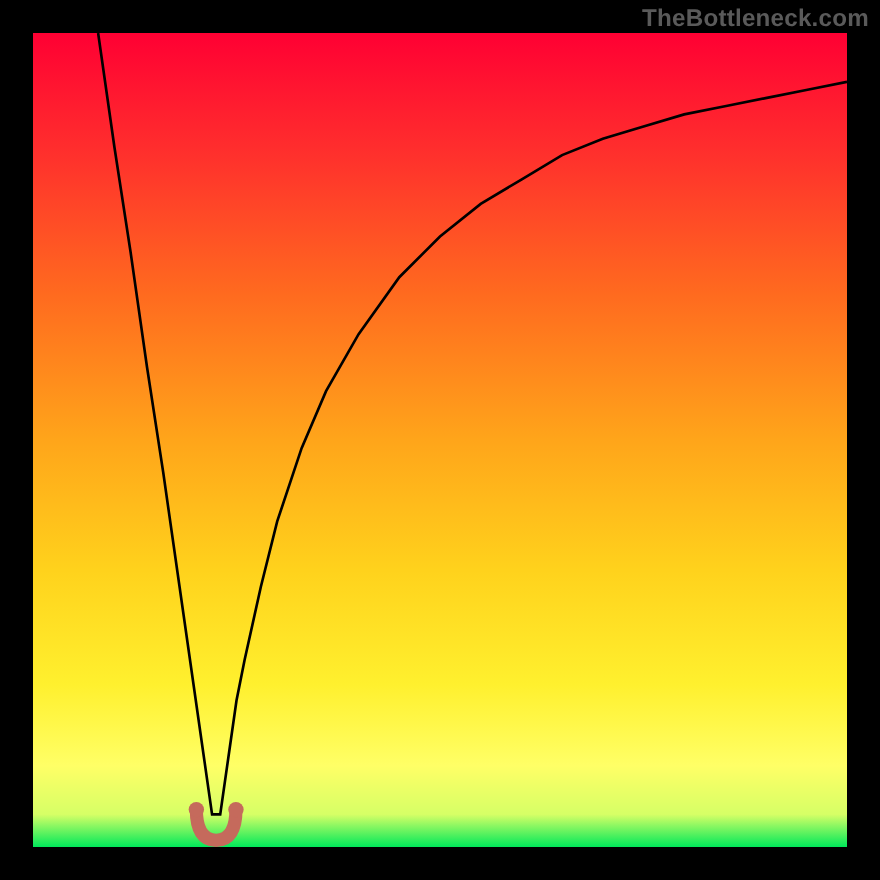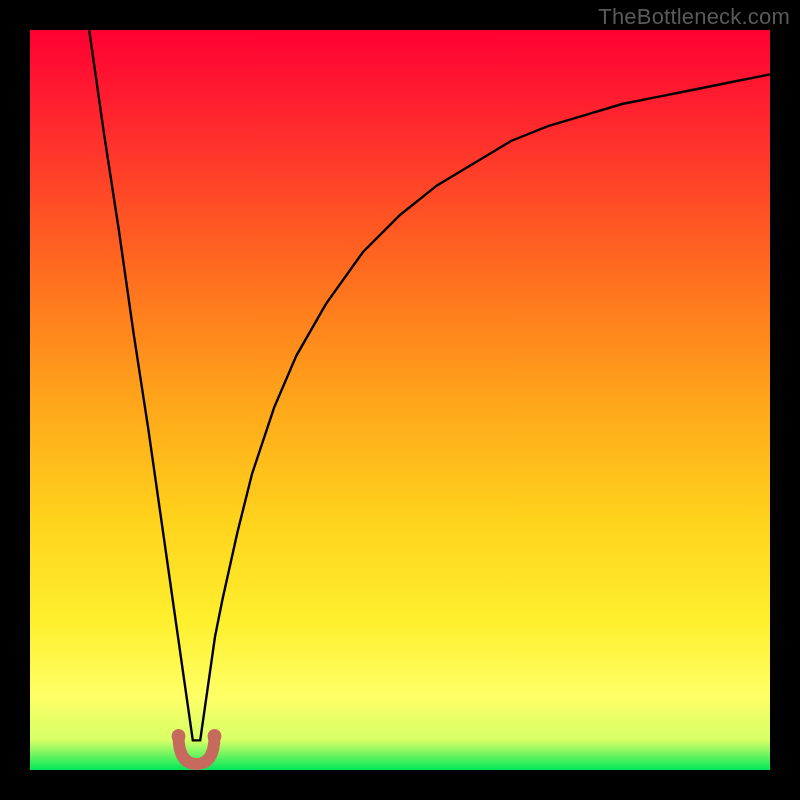--- a/index.html
+++ b/index.html
@@ -16,21 +16,21 @@
     height: 800px;
     background: #000;
     position: relative;
   }
   .watermark {
     position: absolute;
     top: 4px;
     right: 10px;
     color: #5a5a5a;
     font-size: 22px;
-    font-weight: 400;
+    font-weight: 700;
     letter-spacing: 0.2px;
     z-index: 10;
   }
   .plot {
     position: absolute;
     left: 30px;
     top: 30px;
     width: 740px;
     height: 740px;
   }

